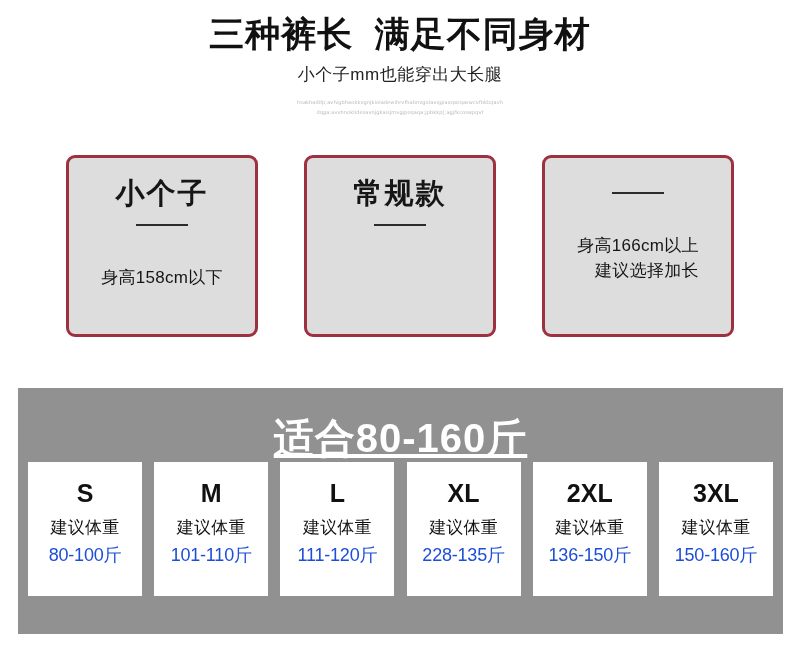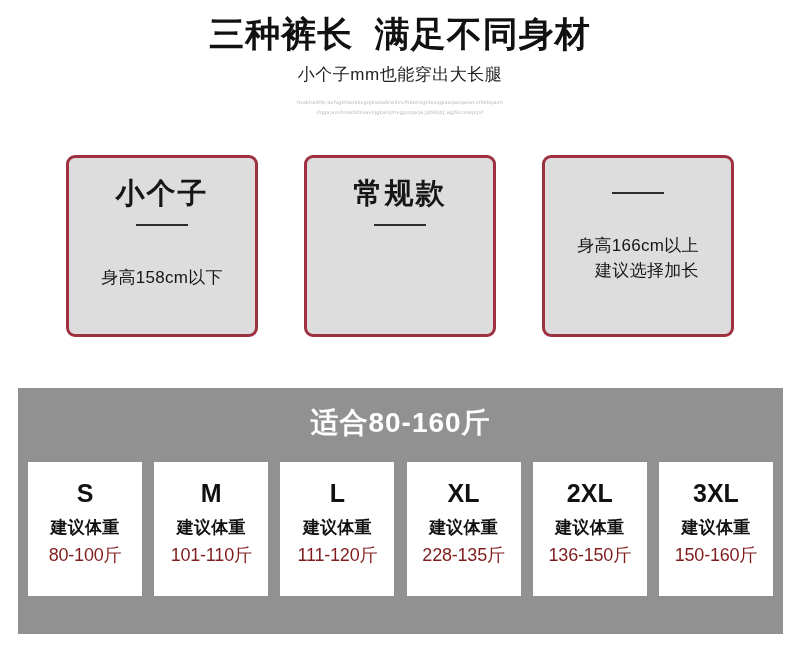--- a/index.html
+++ b/index.html
@@ -93,25 +93,26 @@
   .weight-panel{
     position:absolute;
     left:18px;top:388px;
     width:765px;height:246px;
     background:#919191;
     box-sizing:border-box;
   }
   .wp-title{
     text-align:center;
     color:#ffffff;
-    font-size:28px;
+    font-size:40px;
     font-weight:bold;
     letter-spacing:1px;
-    padding-top:20px;
+    padding-top:28px;
     line-height:1.1;
+    text-decoration:underline;
   }
   .size-row{
     position:absolute;
     left:10px;top:74px;
     width:745px;
     display:flex;
     justify-content:space-between;
   }
   .size-card{
     width:114px;
@@ -128,26 +129,25 @@
     font-weight:bold;
     color:#111;
     line-height:1.05;
   }
   .sc-label{
     margin-top:10px;
     font-size:17px;
     color:#111;
     letter-spacing:0.2px;
     white-space:nowrap;
-    font-weight:bold;
   }
   .sc-range{
     margin-top:4px;
     font-size:18px;
-    color:#7f1d1d;
+    color:#1d4ed8;
     letter-spacing:-0.2px;
     white-space:nowrap;
   }
 </style>
 </head>
 <body>
 
 <div class="header">
   <div class="main-title">三种裤长  满足不同身材</div>
   <div class="sub-title">小个子mm也能穿出大长腿</div>

